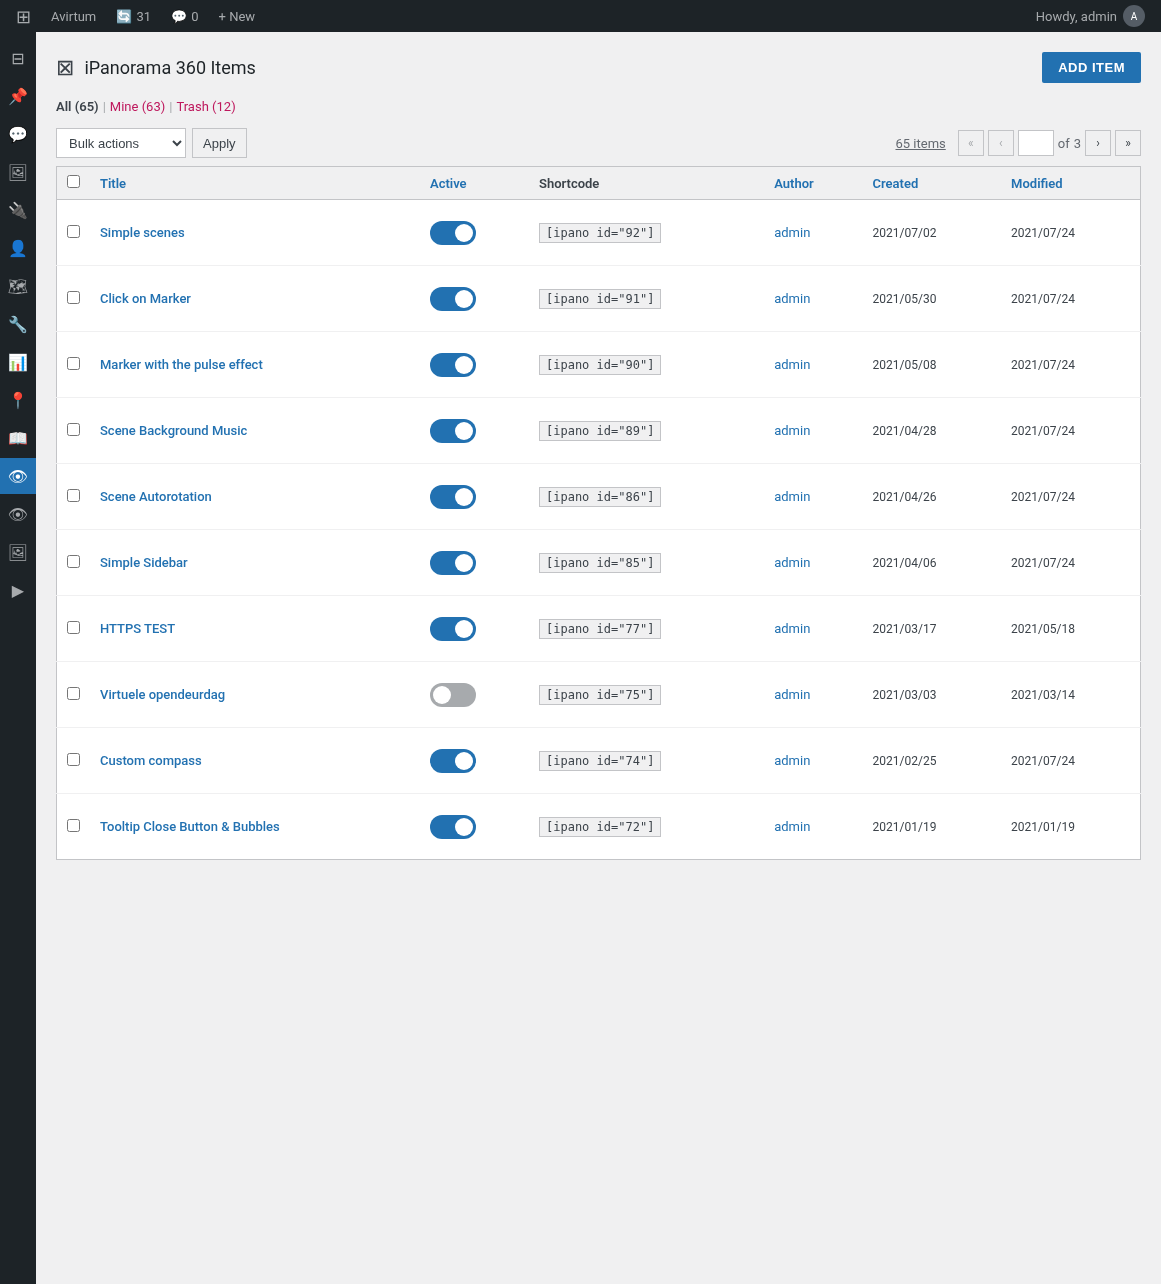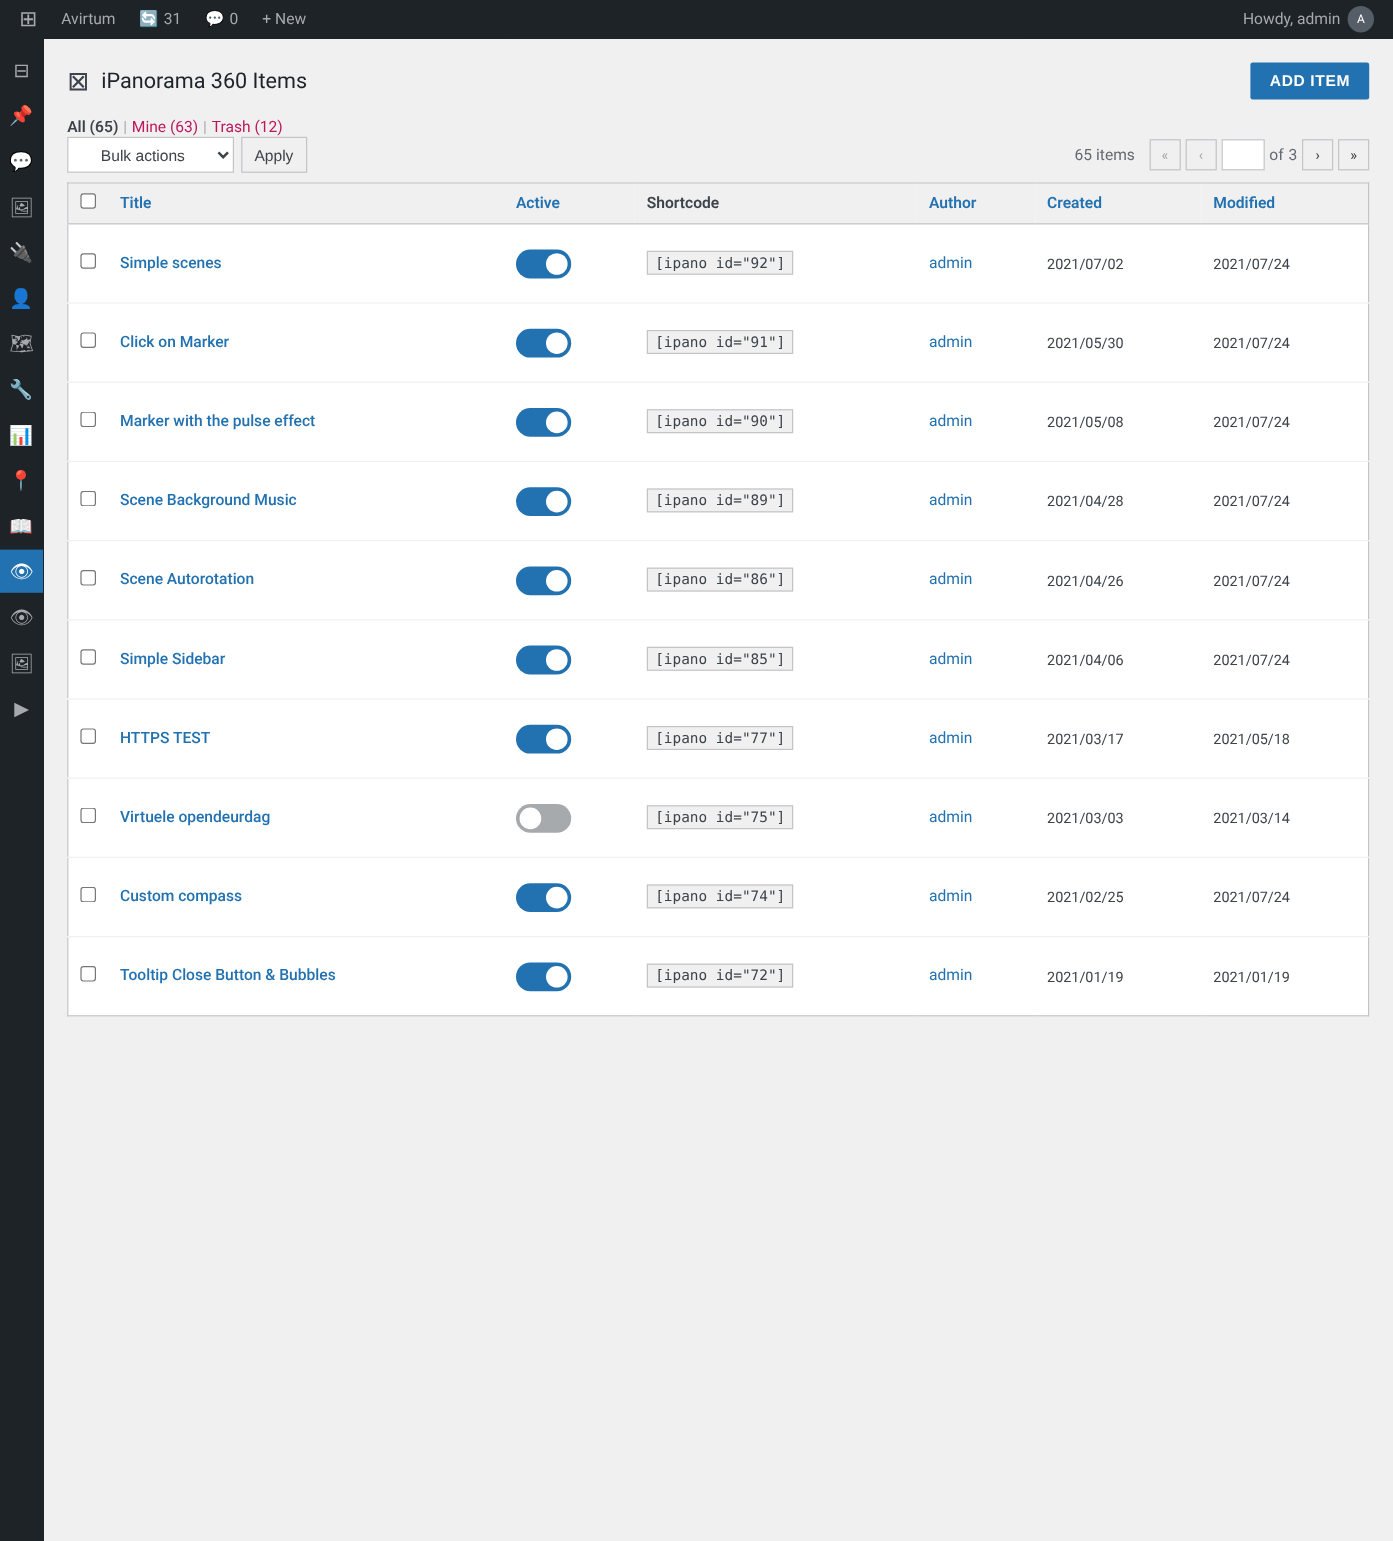--- a/index.html
+++ b/index.html
@@ -30,38 +30,38 @@
     #main { margin-left: 36px; margin-top: 32px; flex: 1; padding: 20px 20px 20px 20px; }
 
     
     .page-header { display: flex; align-items: center; justify-content: space-between; margin-bottom: 16px; }
     .page-title-wrap { display: flex; align-items: center; gap: 10px; }
     .page-title-icon { font-size: 22px; color: #3c434a; }
     .page-title { font-size: 18px; font-weight: 400; color: #1d2327; }
     .add-item-btn { background: #2271b1; color: #fff; border: none; padding: 8px 16px; font-size: 13px; font-weight: 600; cursor: pointer; border-radius: 2px; letter-spacing: 0.5px; }
 
     
-    .filters-bar { display: flex; align-items: center; justify-content: space-between; margin-bottom: 0; flex-wrap: wrap; gap: 8px; }
+    .filters-bar { display: flex; align-items: center; justify-content: space-between; margin-bottom: 14px; flex-wrap: wrap; gap: 8px; }
     .filter-links { display: flex; gap: 4px; font-size: 13px; align-items: center; }
     .filter-links a { color: #be185d; text-decoration: none; }
     .filter-links .sep { color: #a7aaad; }
     .filter-links .current { color: #3c434a; font-weight: 600; }
 
     .search-items-wrap { display: flex; align-items: center; gap: 4px; }
     .search-input { border: 1px solid #c3c4c7; padding: 4px 8px; font-size: 13px; color: #3c434a; height: 30px; width: 180px; outline: none; }
     .search-btn { background: #f0f0f1; border: 1px solid #c3c4c7; padding: 4px 10px; font-size: 13px; cursor: pointer; height: 30px; color: #3c434a; }
 
     
     .action-bar { display: flex; align-items: center; justify-content: space-between; margin-bottom: 8px; flex-wrap: wrap; gap: 8px; }
     .bulk-wrap { display: flex; align-items: center; gap: 6px; }
-    .bulk-select { border: 1px solid #c3c4c7; padding: 4px 23px; font-size: 13px; height: 30px; color: #3c434a; background: #fff; cursor: pointer; min-width: 130px; }
+    .bulk-select { border: 1px solid #c3c4c7; padding: 4px 8px; font-size: 13px; height: 30px; color: #3c434a; background: #fff; cursor: pointer; min-width: 130px; }
     .apply-btn { background: #f0f0f1; border: 1px solid #c3c4c7; padding: 4px 10px; font-size: 13px; cursor: pointer; height: 30px; color: #3c434a; }
 
     .pagination { display: flex; align-items: center; gap: 4px; font-size: 13px; }
-    .pagination .items-count { color: #646970; margin-right: 8px; }
+    .pagination .items-count { color: #646970; margin-right: 8px; text-decoration: underline; }
     .pag-btn { border: 1px solid #c3c4c7; background: #f0f0f1; width: 26px; height: 26px; display: flex; align-items: center; justify-content: center; cursor: pointer; font-size: 12px; color: #3c434a; }
     .pag-btn.disabled { color: #a7aaad; cursor: default; pointer-events: none; }
     .pag-input { border: 1px solid #c3c4c7; width: 36px; height: 26px; text-align: center; font-size: 13px; }
     .pag-of { color: #646970; }
 
     
     .items-table { width: 100%; border-collapse: collapse; background: #fff; border: 1px solid #c3c4c7; }
     .items-table th { background: #f0f0f1; border-bottom: 1px solid #c3c4c7; padding: 8px 10px; text-align: left; font-size: 13px; font-weight: 600; color: #2271b1; cursor: pointer; white-space: nowrap; }
     .items-table th.no-sort { color: #3c434a; cursor: default; }
     .items-table th.checkbox-col { width: 24px; }

